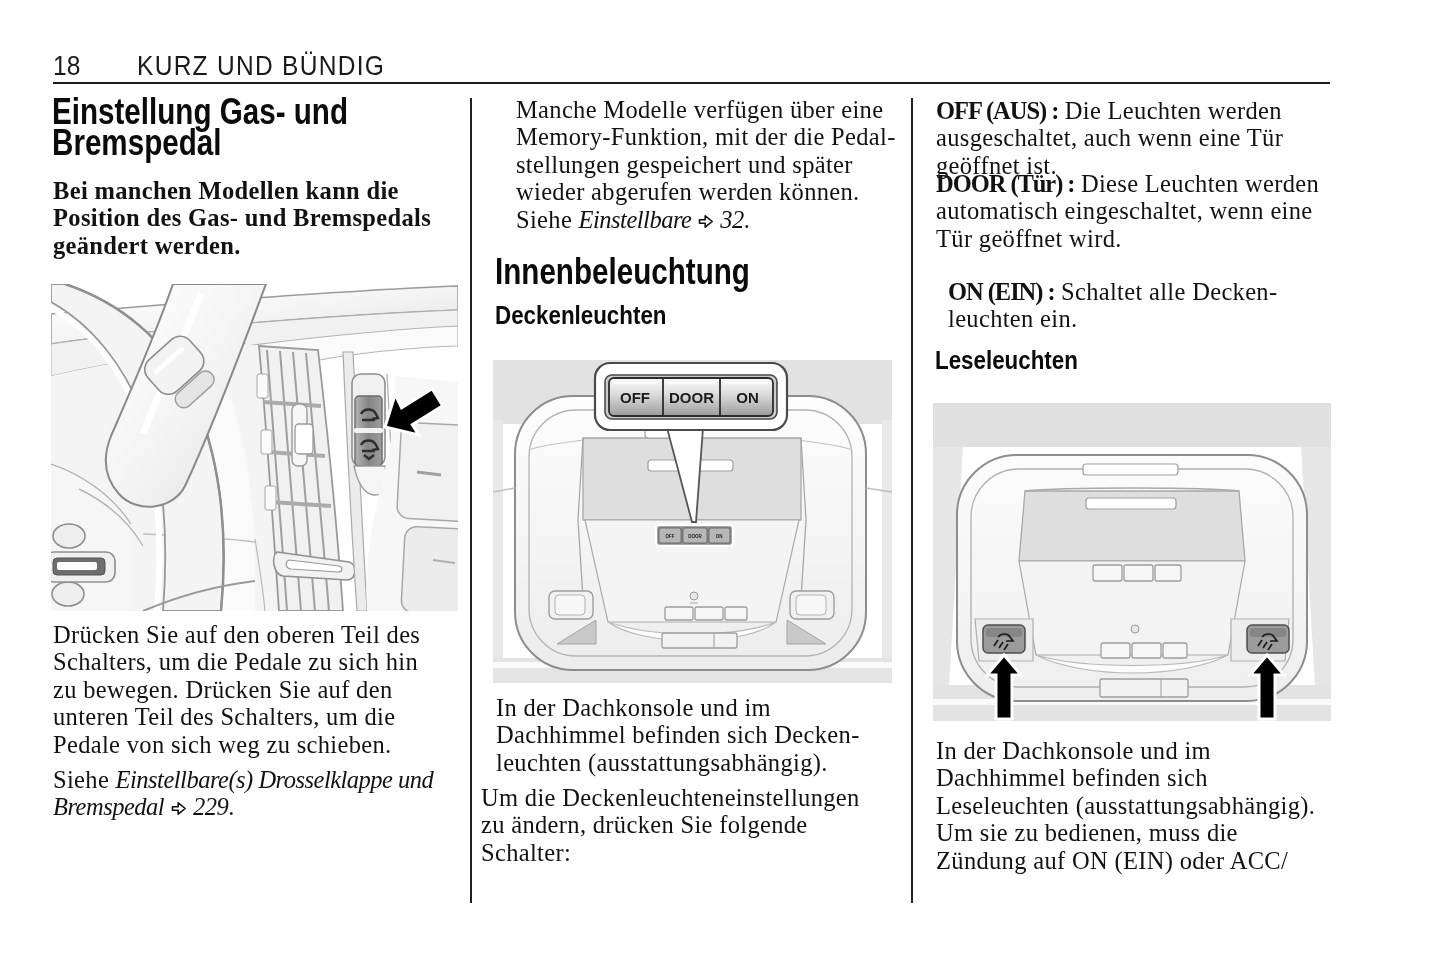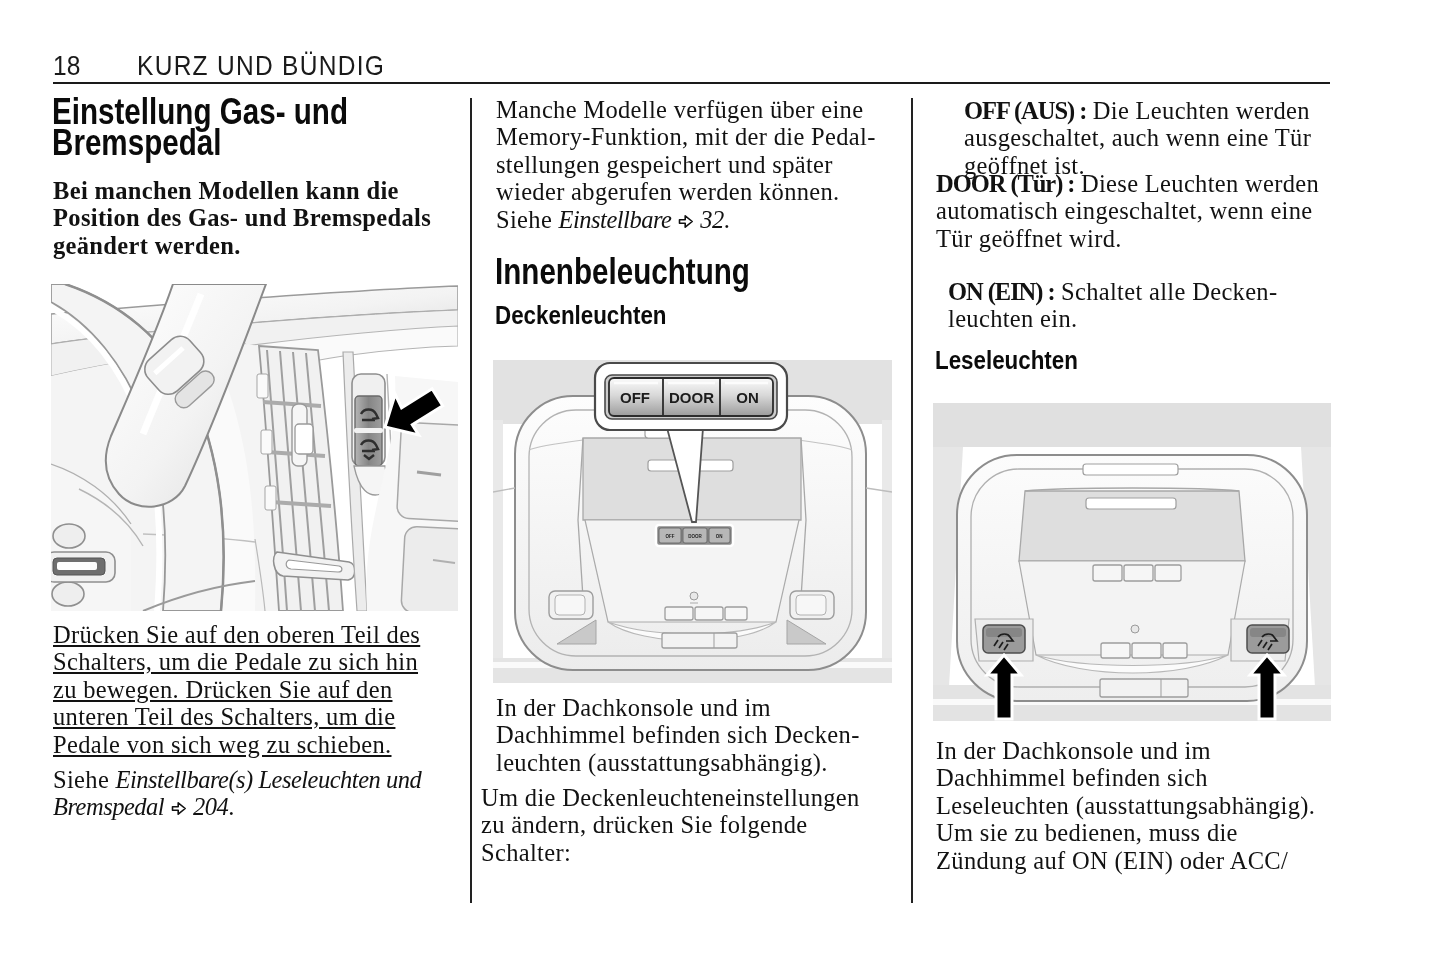--- a/index.html
+++ b/index.html
@@ -104,26 +104,26 @@
 <path d="M336 90 C 340 160, 342 220, 348 260 C 344 290, 340 310, 338 327" fill="none" stroke="#b5b5b5" stroke-width="1.4"></path>
 
 <path d="M344 92 L 407 98 L 407 327 L 316 327 C 310 230, 348 180, 344 92 Z" fill="#f7f7f7" stroke="none"></path>
 <rect x="348" y="140" width="76" height="96" rx="12" fill="#f1f1f1" stroke="#a8a8a8" stroke-width="1.5" transform="rotate(3 386 188)"></rect>
 <rect x="352" y="244" width="76" height="86" rx="12" fill="#ececec" stroke="#a8a8a8" stroke-width="1.5" transform="rotate(3 390 287)"></rect>
 <path d="M366 188 l 24 3" stroke="#9f9f9f" stroke-width="3" fill="none"></path>
 <path d="M382 276 l 22 3" stroke="#b0b0b0" stroke-width="2" fill="none"></path>
 
 <polygon points="334,143 367.7,151 361.3,140.8 391.7,121.7 381.1,104.8 350.6,123.9 344.2,110.4" fill="#000" stroke="#fff" stroke-width="3" stroke-linejoin="miter"></polygon>
 </svg></div>
-<div class="abs body" style="left:53px;top:621px;text-decoration:underline;">Drücken Sie auf den oberen Teil des<br>Schalters, um die Pedale zu sich hin<br>zu bewegen. Drücken Sie auf den<br>unteren Teil des Schalters, um die<br>Pedale von sich weg zu schieben.</div>
-<div class="abs body" style="left:53px;top:766px;">Siehe <i>Einstellbare(s) Leseleuchten und</i><br><i>Bremspedal</i> <svg class="arrg" width="16" height="15" viewBox="0 0 16 15" style="vertical-align:-1px">
+<div class="abs body" style="left:53px;top:621px;">Drücken Sie auf den oberen Teil des<br>Schalters, um die Pedale zu sich hin<br>zu bewegen. Drücken Sie auf den<br>unteren Teil des Schalters, um die<br>Pedale von sich weg zu schieben.</div>
+<div class="abs body" style="left:53px;top:766px;">Siehe <i>Einstellbare(s) Drosselklappe und</i><br><i>Bremspedal</i> <svg class="arrg" width="16" height="15" viewBox="0 0 16 15" style="vertical-align:-1px">
       <path d="M1.5 5.7 H7.2 V1.8 L14.2 7.5 L7.2 13.2 V9.3 H1.5 Z" fill="#fff" stroke="#111" stroke-width="1.6" stroke-linejoin="round"></path>
-    </svg> <i>204</i>.</div>
-
-<div class="abs body" style="left:496px;top:96px;">Manche Modelle verfügen über eine<br>Memory-Funktion, mit der die Pedal-<br>stellungen gespeichert und später<br>wieder abgerufen werden können.<br>Siehe <i>Einstellbare</i> <svg class="arrg" width="16" height="15" viewBox="0 0 16 15" style="vertical-align:-1px">
+    </svg> <i>229</i>.</div>
+
+<div class="abs body" style="left:516px;top:96px;">Manche Modelle verfügen über eine<br>Memory-Funktion, mit der die Pedal-<br>stellungen gespeichert und später<br>wieder abgerufen werden können.<br>Siehe <i>Einstellbare</i> <svg class="arrg" width="16" height="15" viewBox="0 0 16 15" style="vertical-align:-1px">
       <path d="M1.5 5.7 H7.2 V1.8 L14.2 7.5 L7.2 13.2 V9.3 H1.5 Z" fill="#fff" stroke="#111" stroke-width="1.6" stroke-linejoin="round"></path>
     </svg> <i>32</i>.</div>
 <div class="abs hd h1" style="left:495px;top:257px;">Innenbeleuchtung</div>
 <div class="abs hd h2" style="left:495px;top:302px;">Deckenleuchten</div>
 <div class="abs" id="fig2" style="left:493px;top:360px;width:399px;height:323px;text-align:right;"><svg width="399" height="323" viewBox="0 0 399 323">
 <defs>
 <linearGradient id="btn2" x1="0" y1="0" x2="0" y2="1">
 <stop offset="0" stop-color="#fbfbfb"></stop>
           <stop offset="0.45" stop-color="#d9d9d9"></stop>
           <stop offset="1" stop-color="#9c9c9c"></stop>
@@ -192,21 +192,21 @@
 <path d="M121 23 h 44 M175 23 h 47 M232 23 h 43" stroke="#ffffff" stroke-width="2.5" opacity="0.8"></path>
 <g font-family="Liberation Sans, sans-serif" font-size="15" font-weight="bold" fill="#1c1c1c" text-anchor="middle">
 <text x="142" y="42.5">OFF</text>
         <text x="198.5" y="42.5">DOOR</text>
         <text x="254.5" y="42.5">ON</text>
 </g>
 </svg></div>
 <div class="abs body" style="left:496px;top:694px;">In der Dachkonsole und im<br>Dachhimmel befinden sich Decken-<br>leuchten (ausstattungsabhängig).</div>
 <div class="abs body" style="left:481px;top:784px;">Um die Deckenleuchteneinstellungen<br>zu ändern, drücken Sie folgende<br>Schalter:</div>
 
-<div class="abs body" style="left:964px;top:97px;"><span class="serifb">OFF (AUS) :</span> Die Leuchten werden<br>ausgeschaltet, auch wenn eine Tür<br>geöffnet ist.</div>
+<div class="abs body" style="left:936px;top:97px;"><span class="serifb">OFF (AUS) :</span> Die Leuchten werden<br>ausgeschaltet, auch wenn eine Tür<br>geöffnet ist.</div>
 <div class="abs body" style="left:936px;top:170px;"><span class="serifb">DOOR (Tür) :</span> Diese Leuchten werden<br>automatisch eingeschaltet, wenn eine<br>Tür geöffnet wird.</div>
 <div class="abs body" style="left:948px;top:278px;"><span class="serifb">ON (EIN) :</span> Schaltet alle Decken-<br>leuchten ein.</div>
 <div class="abs hd h2" style="left:935px;top:347px;">Leseleuchten</div>
 <div class="abs" id="fig3" style="left:933px;top:403px;width:398px;height:318px;"><svg width="398" height="318" viewBox="0 0 398 318">
 <defs>
 <linearGradient id="cons3" x1="0" y1="0" x2="0" y2="1">
 <stop offset="0" stop-color="#fcfcfc"></stop>
           <stop offset="1" stop-color="#eeeeee"></stop>
 </linearGradient>
 <linearGradient id="lamp3" x1="0" y1="0" x2="0" y2="1">

